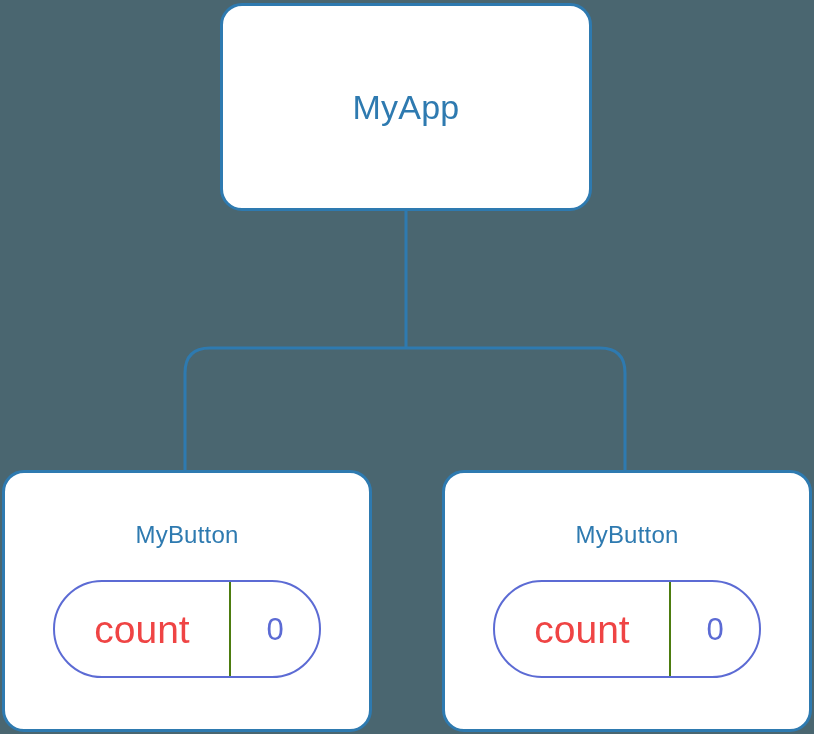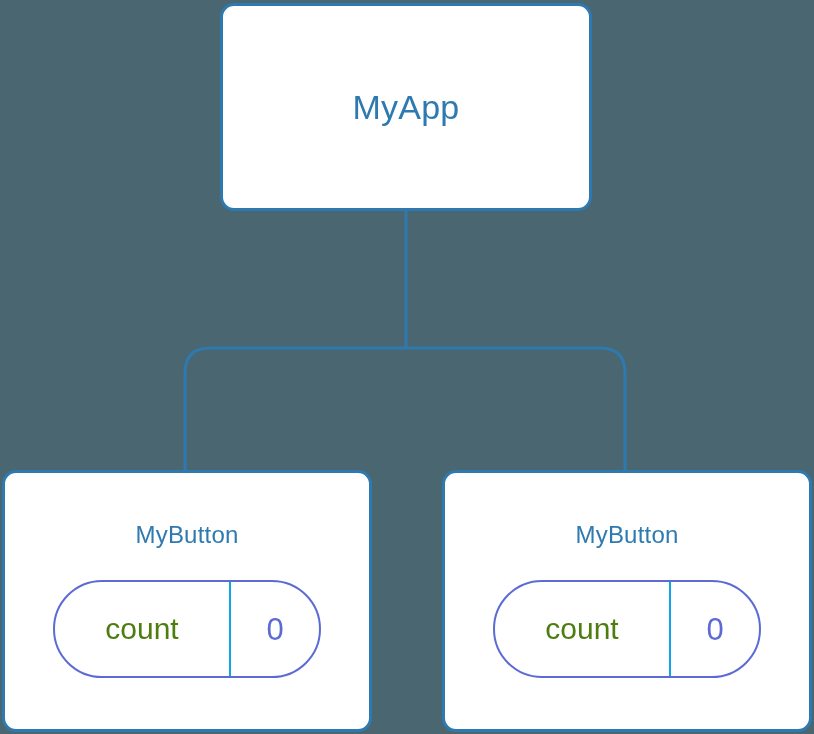--- a/index.html
+++ b/index.html
@@ -26,21 +26,21 @@
     width: 814px;
     height: 734px;
   }
 
   
   .node {
     position: absolute;
     box-sizing: border-box;
     background: #ffffff;
     border: 3px solid #2e7ab0;
-    border-radius: 14px;
+    border-radius: 22px;
     display: flex;
     flex-direction: column;
     align-items: center;
     z-index: 2;
   }
   .node-root {
     left: 220px;
     top: 3px;
     width: 372px;
     height: 208px;
@@ -79,23 +79,23 @@
     display: flex;
     align-items: stretch;
     overflow: hidden;
     background: #ffffff;
   }
   .state-key {
     flex: 0 0 174px;
     display: flex;
     align-items: center;
     justify-content: center;
-    border-right: 2px solid #0ea5e9;
-    color: #4d7c0f;
-    font-size: 30px;
+    border-right: 2px solid #4d7c0f;
+    color: #ef4444;
+    font-size: 39px;
     line-height: 1;
   }
   .state-value {
     flex: 1 1 auto;
     display: flex;
     align-items: center;
     justify-content: center;
     color: #5c6bd4;
     font-size: 31px;
     line-height: 1;

